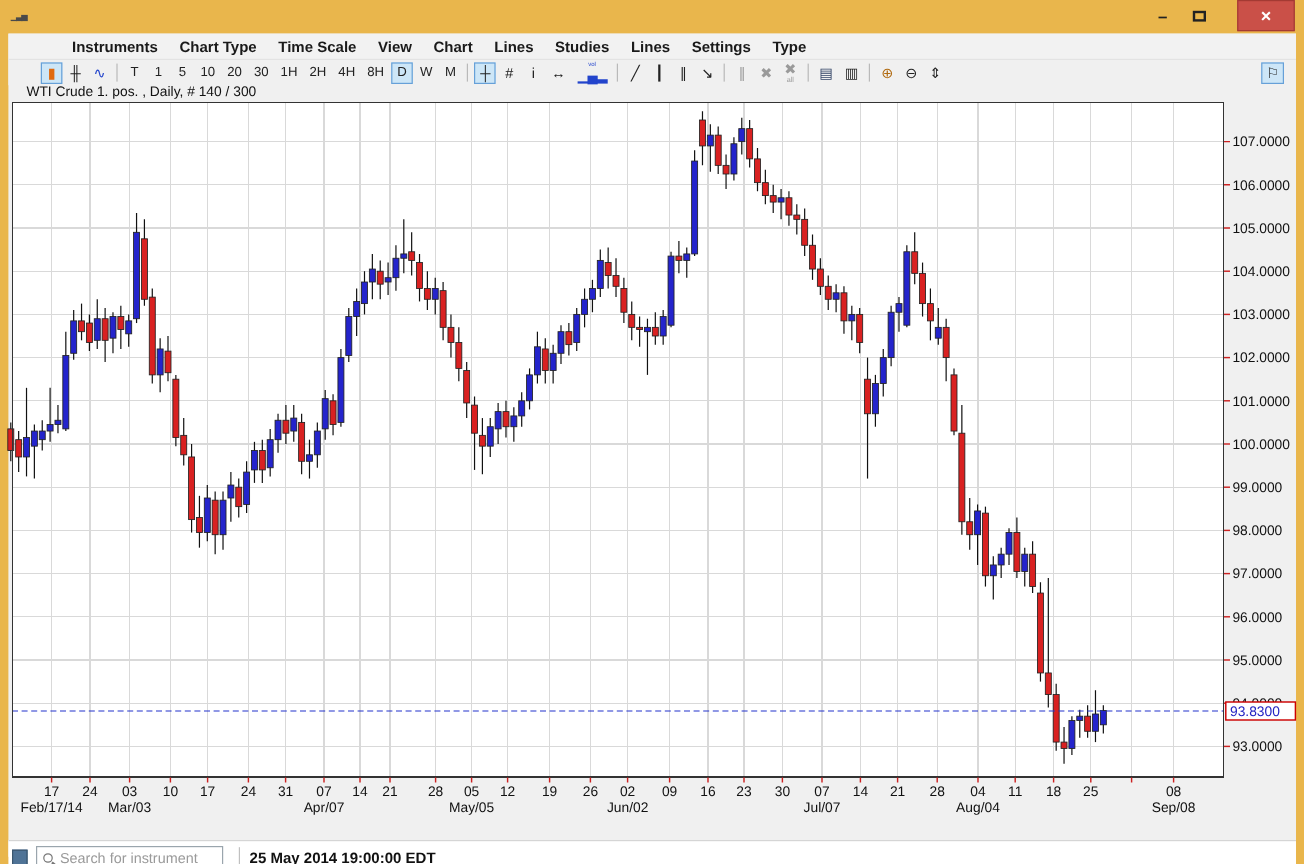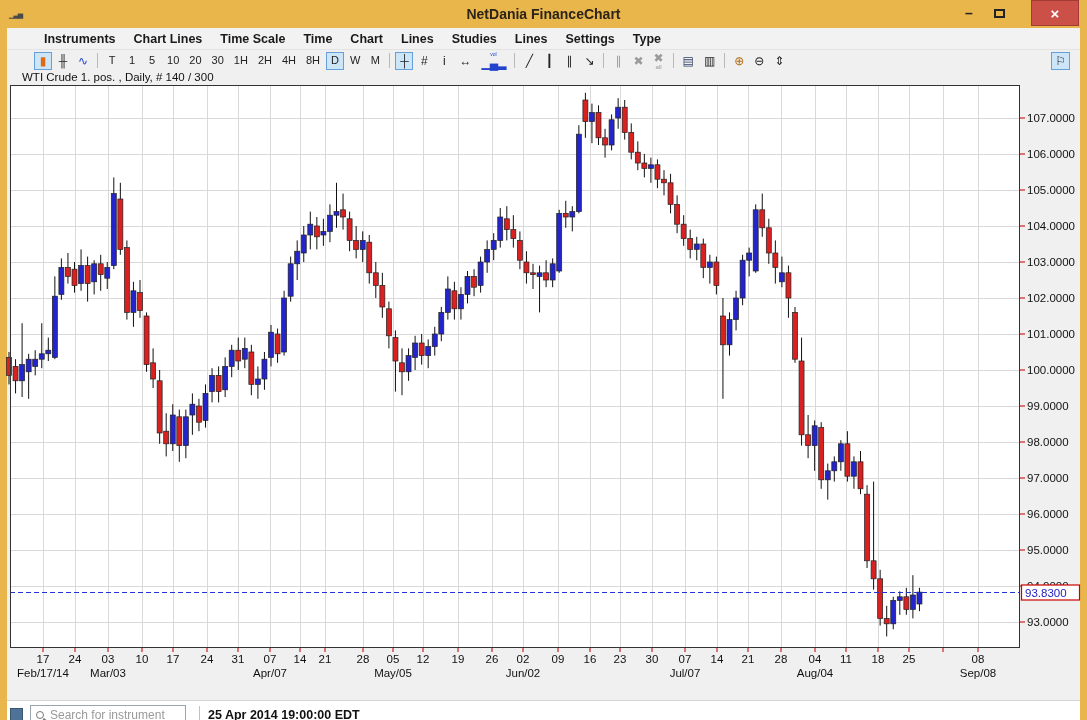--- a/index.html
+++ b/index.html
@@ -9,21 +9,21 @@
   
   .titlebar{position:absolute;left:0;top:0;width:1087px;height:28px;display:flex;align-items:center;}
   .app-logo{margin-left:9px;font-size:7px;letter-spacing:-1px;color:#4a4a4a;line-height:1;}
   .title{position:absolute;left:0;right:0;text-align:center;font-size:14px;font-weight:bold;color:#2b2417;}
   .wc{position:absolute;top:0;height:26px;display:flex;align-items:center;justify-content:center;cursor:default;}
   .wc-min{right:104px;width:28px;font-size:14px;font-weight:bold;color:#222;}
   .wc-max{right:74px;width:28px;}
   .wc-max .box{width:11px;height:9px;border:2px solid #222;background:transparent;}
   .wc-close{right:8px;width:48px;background:#ca5048;color:#fff;font-size:15px;font-weight:bold;border:1px solid #a33a33;}
   
-  .menubar{position:absolute;left:7px;top:28px;width:1073px;height:22px;background:#f2f2f2;display:flex;align-items:center;padding-left:28px;border-bottom:1px solid #e3e3e3;}
+  .menubar{position:absolute;left:7px;top:28px;width:1073px;height:22px;background:#f2f2f2;display:flex;align-items:center;padding-left:44px;border-bottom:1px solid #e3e3e3;}
   .menu-item{font-size:12.5px;font-weight:bold;color:#1a1a1a;padding:2px 9px;white-space:nowrap;}
   
   .toolbar{position:absolute;left:7px;top:50px;width:1073px;height:21px;background:#f0f0f0;display:flex;align-items:center;padding-left:26px;}
   .tsep{width:1px;height:15px;background:#b9b9b9;margin:0 4px;}
   .tbtn{min-width:18px;height:18px;display:flex;flex-direction:column;align-items:center;justify-content:center;padding:0 3px;margin:0 1px;font-size:11px;color:#222;border:1px solid transparent;position:relative;line-height:1;}
   .tbtn.sel{background:#cde6f7;border:1px solid #66a0d8;}
   .tbtn.dis{color:#9a9a9a;}
   .tbtn .glyph{font-size:12px;line-height:1;}
   .tbtn .top-label{font-size:5px;line-height:1;color:#2244cc;}
   .tbtn .sub-label{font-size:6px;line-height:1;color:#9a9a9a;}
@@ -47,39 +47,38 @@
   .sb-date{font-size:12.5px;font-weight:bold;color:#111;}
   svg text{font-family:"Liberation Sans",sans-serif;}
 </style>
 </head>
 <body>
 
 <div class="window">
 
   <div class="titlebar">
     <span class="app-logo">▁▃▅</span>
-    <span class="title">NetDania FinanceChart</span>
     <span class="wc wc-min">
         <span>–</span>
       </span>
     <span class="wc wc-max">
         <span class="box"></span>
       </span>
     <span class="wc wc-close">
         <span>×</span>
       </span>
   </div>
 
   <div class="inner"></div>
 
   <div class="menubar">
       <span class="menu-item">Instruments</span>
-      <span class="menu-item">Chart Lines</span>
+      <span class="menu-item">Chart Type</span>
       <span class="menu-item">Time Scale</span>
-      <span class="menu-item">Time</span>
+      <span class="menu-item">View</span>
       <span class="menu-item">Chart</span>
       <span class="menu-item">Lines</span>
       <span class="menu-item">Studies</span>
       <span class="menu-item">Lines</span>
       <span class="menu-item">Settings</span>
       <span class="menu-item">Type</span>
     </div>
 
   <div class="toolbar">
       <span class="tbtn sel">
@@ -608,16 +607,16 @@
       </g>
     </svg>
 
   <div class="statusbar">
     <span class="sb-square"></span>
     <span class="searchbox">
       <span class="search-icon"></span>
       <span class="search-ph">Search for instrument</span>
     </span>
     <span class="sb-sep"></span>
-    <span class="sb-date">25 Apr 2014 19:00:00 EDT</span>
+    <span class="sb-date">25 May 2014 19:00:00 EDT</span>
   </div>
 
 </div>
 
 </body></html>

